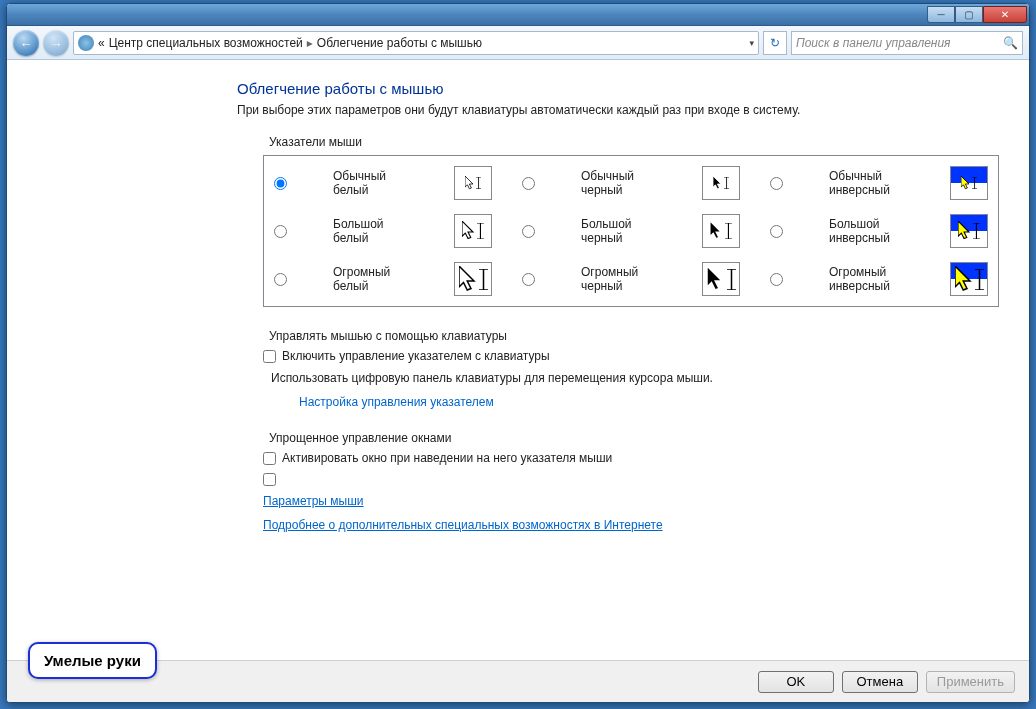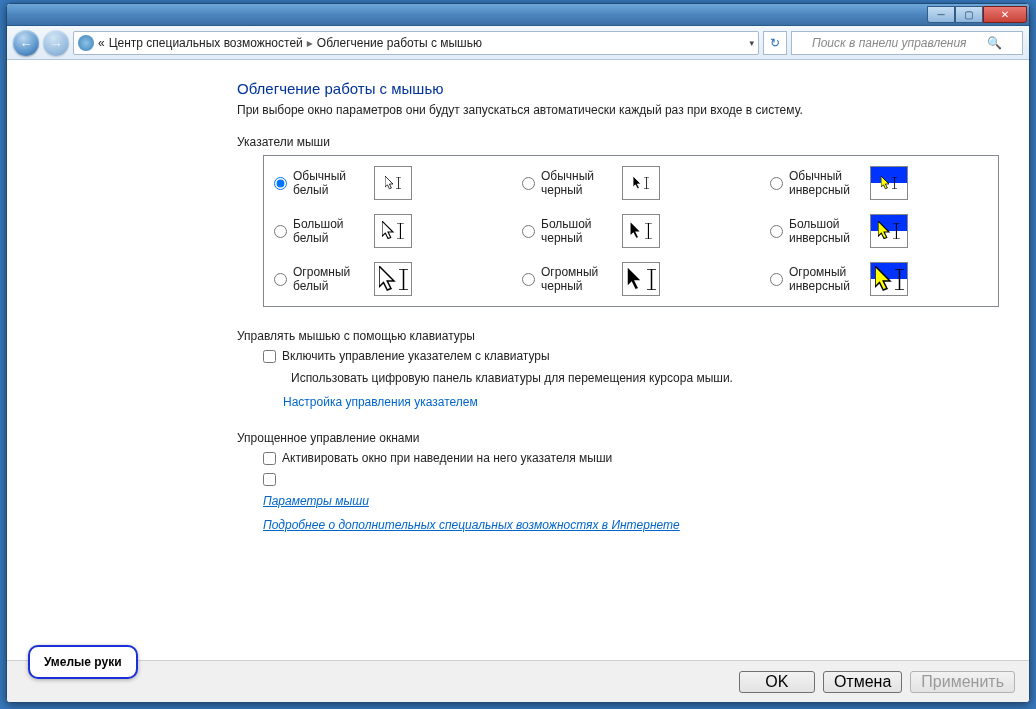--- a/index.html
+++ b/index.html
@@ -105,100 +105,100 @@
   display: flex; align-items: center; justify-content: center;
   color: #1e6bb8;
 }
 .searchbox {
   width: 232px;
   height: 24px;
   border: 1px solid #a6b9cd;
   background: #fff;
   display: flex;
   align-items: center;
-  padding: 0 20px;
+  padding: 0 4px;
   color: #888;
   font-style: italic;
 }
 .searchbox .mag { margin-left: auto; color: #3a7fb5; font-style: normal; }
 .content {
   flex: 1;
   background: #fff;
   overflow: auto;
   padding: 20px 30px 10px 230px;
   color: #222;
 }
 .h1 {
   color: #003399;
   font-size: 15px;
   font-weight: 400;
   margin-bottom: 6px;
 }
 .sub { margin-bottom: 18px; }
-.section-label { margin-bottom: 6px; }
+.section-label { margin-bottom: 6px; margin-left: 32px; }
 .indent { margin-left: 26px; }
 .pointer-box {
   border: 1px solid #828790;
   padding: 10px;
   display: grid;
   grid-template-columns: repeat(3, 1fr);
   row-gap: 14px;
   column-gap: 30px;
   margin-bottom: 22px;
 }
-.pointer-opt { display: flex; align-items: center; gap: 6px; }
+.pointer-opt { display: flex; align-items: center; gap: 6px; justify-content: space-between; }
 .pointer-opt .labelwrap { width: 75px; line-height: 1.2; }
 .pointer-preview {
   width: 38px;
   height: 34px;
   border: 1px solid #888;
   background: #fff;
   display: flex;
   align-items: center;
   justify-content: center;
   gap: 2px;
   position: relative;
 }
 .pointer-preview.inv { background: linear-gradient(to bottom, #0033ff 50%, #fff 50%); }
 svg.arrow-cursor { display: block; }
 .check-row { display: flex; align-items: center; gap: 6px; margin-bottom: 8px; }
 input[type=checkbox], input[type=radio] { width: 13px; height: 13px; }
 .link { color: #0066cc; cursor: pointer; }
-.link.u { text-decoration: underline; font-style: italic; }
+.link.u { text-decoration: underline; }
 .mt { margin-top: 22px; }
 .mt2 { margin-top: 10px; }
 .footer {
   height: 42px;
   background: #f0f0f0;
   border-top: 1px solid #d0d0d0;
   display: flex;
   align-items: center;
   justify-content: flex-end;
   padding: 0 14px;
   gap: 8px;
 }
 .btn {
   min-width: 76px;
   height: 22px;
   border: 1px solid #707070;
   background: linear-gradient(to bottom, #f2f2f2, #e3e3e3);
   border-radius: 3px;
-  font-size: 16px;
+  font-size: 13px;
   padding: 0 10px;
 }
 .btn.disabled { color: #9a9a9a; border-color: #b3b3b3; }
 .watermark {
   position: absolute;
   left: 28px;
   bottom: 30px;
   background: #fff;
   border: 2px solid #1a2fd8;
   border-radius: 10px;
   padding: 8px 14px;
-  font-size: 12px;
+  font-size: 15px;
   font-weight: 600;
   color: #000;
   box-shadow: 0 1px 4px rgba(0,0,0,.3);
 }
 </style>
 </head>
 <body>
 
 <div class="window">
   <div class="titlebar">
@@ -223,21 +223,21 @@
     </div>
     <div class="refreshbtn">↻</div>
     <div class="searchbox">
       <span>Поиск в панели управления</span>
       <span class="mag">🔍</span>
     </div>
   </div>
 
   <div class="content">
     <div class="h1">Облегчение работы с мышью</div>
-    <div class="sub">При выборе окно параметров они будут запускаться автоматически каждый раз при входе в систему.</div>
+    <div class="sub">При выборе этих параметров они будут клавиатуры автоматически каждый раз при входе в систему.</div>
 
     <div class="section-label">Указатели мыши</div>
     <div class="indent">
       <div class="pointer-box" id="pointer-box">
           <div class="pointer-opt">
     <input type="radio" name="ptr" checked="" style="">
     <div class="labelwrap">Обычный<br>белый</div>
     <div class="pointer-preview ">
       <svg class="arrow-cursor" width="9.600000000000001" height="14.4" viewBox="0 0 12 18">
     <path d="M0,0 L0,14 L3,11 L5.5,16 L8,15 L5.5,10 L10,10 Z" fill="#fff" stroke="#000" stroke-width="1"></path>
@@ -345,22 +345,22 @@
           </div>
         </div>
     </div>
 
     <div class="section-label">Управлять мышью с помощью клавиатуры</div>
     <div class="indent">
       <div class="check-row">
         <input type="checkbox" style="">
         <span>Включить управление указателем с клавиатуры</span>
       </div>
-      <div style="margin-left:28px;">Использовать цифровую панель клавиатуры для перемещения курсора мыши.</div>
-      <div class="link mt2" style="margin-left:20px;">Настройка управления указателем</div>
+      <div style="margin-left:8px;">Использовать цифровую панель клавиатуры для перемещения курсора мыши.</div>
+      <div class="link mt2" style="margin-left:36px;">Настройка управления указателем</div>
     </div>
 
     <div class="section-label mt">Упрощенное управление окнами</div>
     <div class="indent">
       <div class="check-row">
         <input type="checkbox" style="">
         <span>Активировать окно при наведении на него указателя мыши</span>
       </div>
       <div class="check-row">
         <input type="checkbox" style="">

